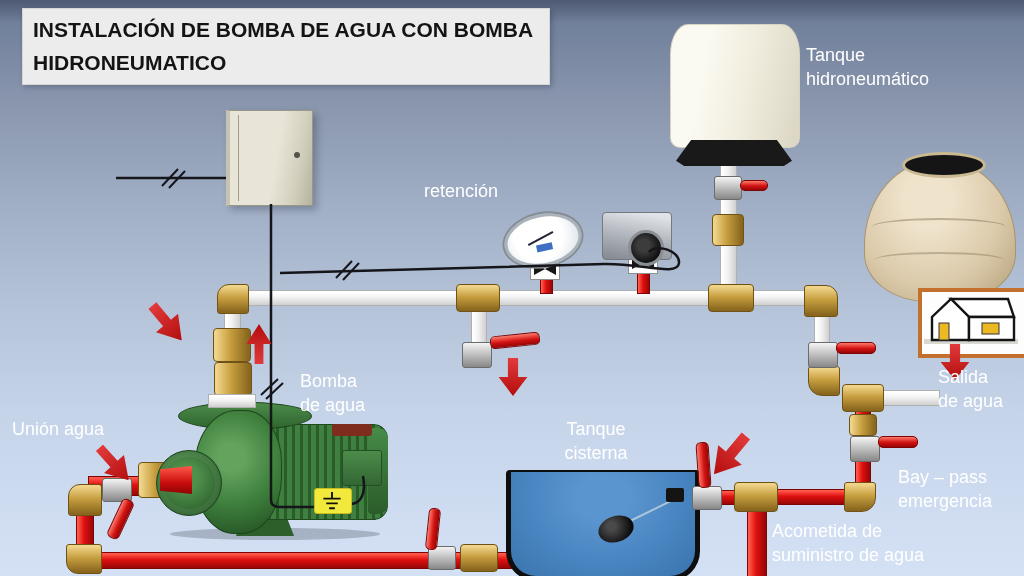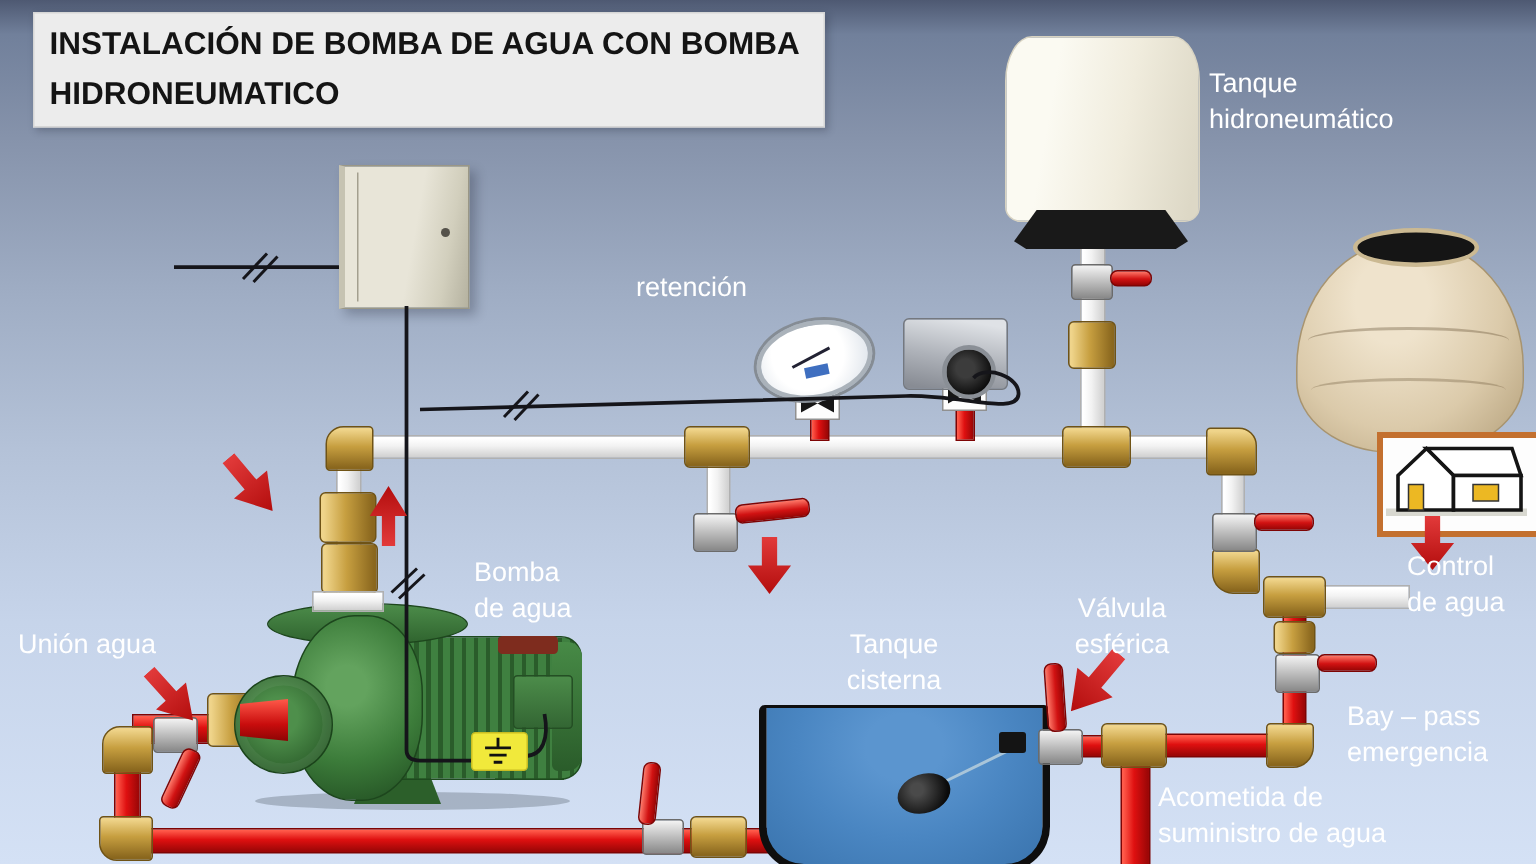--- a/index.html
+++ b/index.html
@@ -205,27 +205,25 @@
   <div class="abs arrow" style="left:498px;top:358px;width:30px;height:38px;"></div>
   <div class="abs arrow" style="left:714px;top:430px;width:32px;height:50px;transform:rotate(40deg);"></div>
   <div class="abs arrow" style="left:940px;top:344px;width:30px;height:36px;"></div>
 
   <div class="titlebox">INSTALACIÓN DE BOMBA DE AGUA CON BOMBA
 HIDRONEUMATICO</div>
 
   <div class="lbl" style="left:424px;top:180px;">retención</div>
   <div class="lbl" style="left:806px;top:44px;">Tanque
 hidroneumático</div>
-  <div class="lbl" style="left:316px;top:370px;">Bomba
+  <div class="lbl" style="left:300px;top:370px;">Bomba
 de agua</div>
   <div class="lbl" style="left:12px;top:418px;">Unión agua</div>
   <div class="lbl ctr" style="left:553px;top:418px;width:86px;">Tanque
 cisterna</div>
-  <div class="lbl ctr" style="left:710px;top:394px;width:76px;">Válvula
-esférica</div>
-  <div class="lbl" style="left:938px;top:366px;">Control
+  <div class="lbl" style="left:938px;top:366px;">Salida
 de agua</div>
   <div class="lbl" style="left:772px;top:520px;">Acometida de
 suministro de agua</div>
   <div class="lbl" style="left:898px;top:466px;">Bay – pass
 emergencia</div>
 
 </div>
 
 </body></html>

